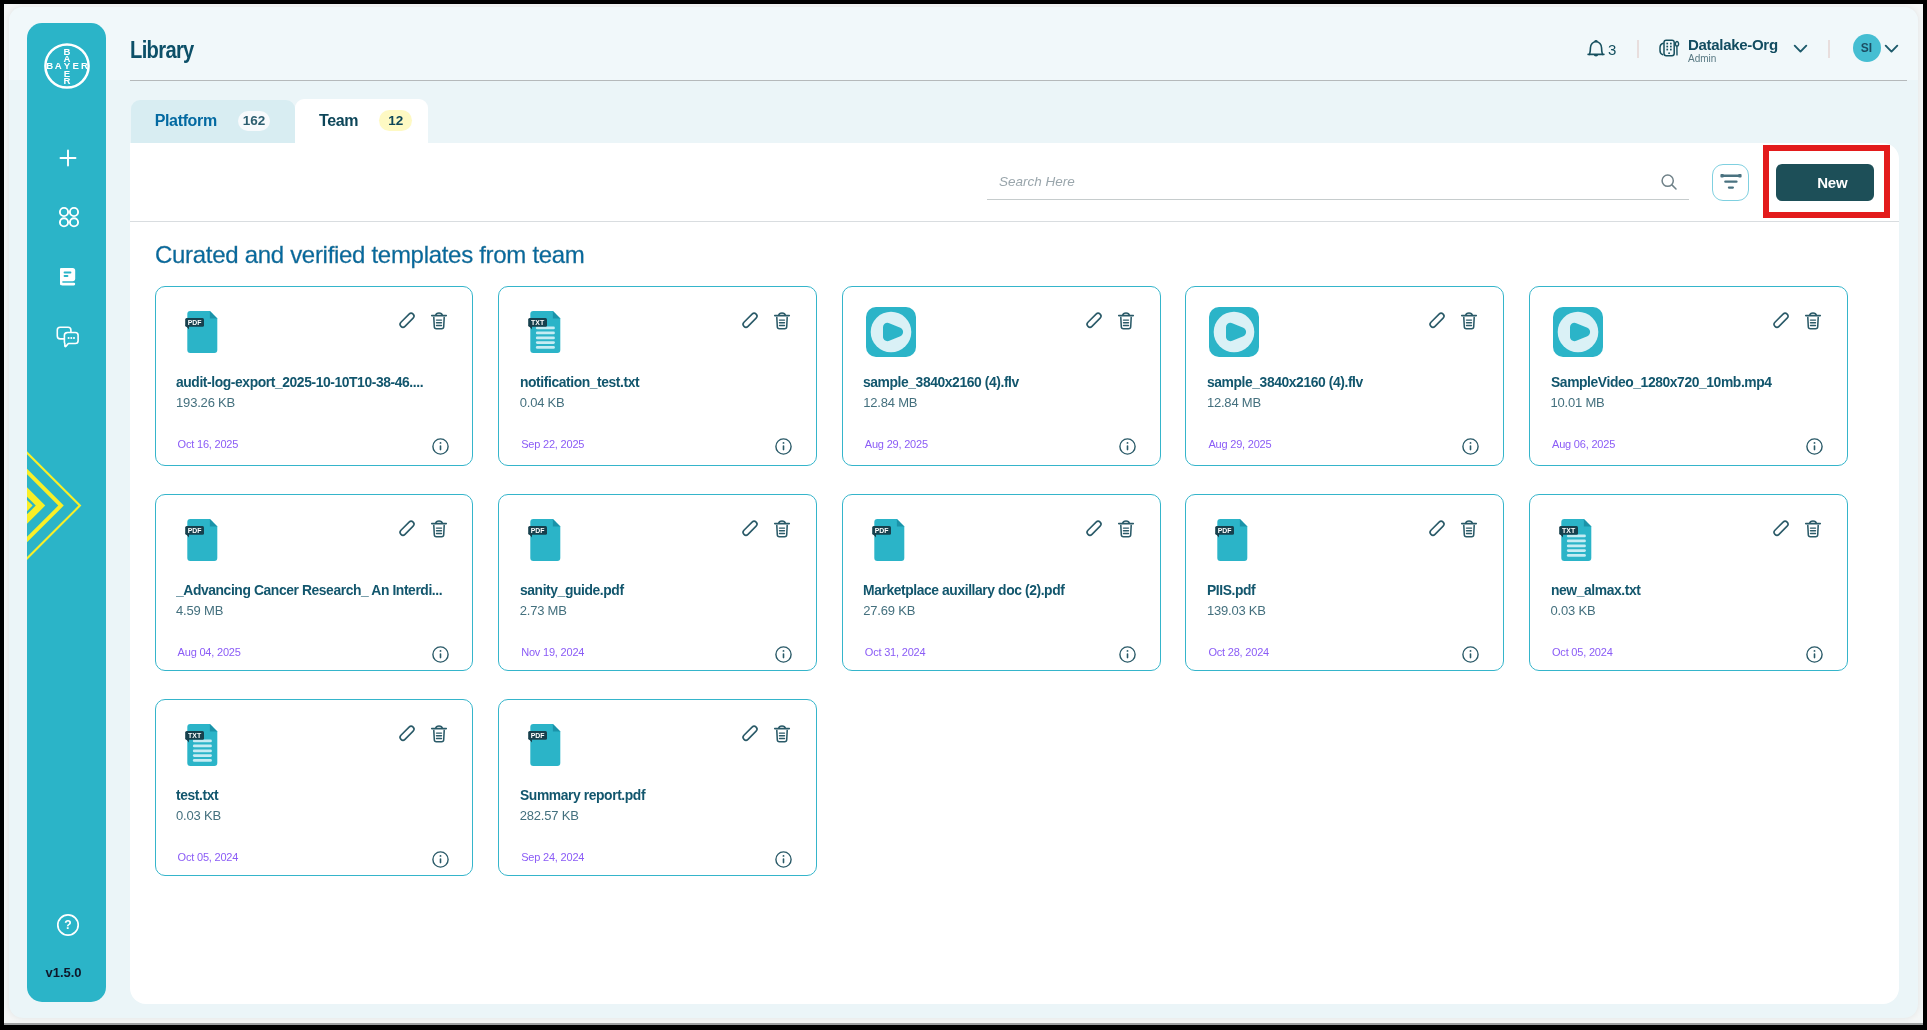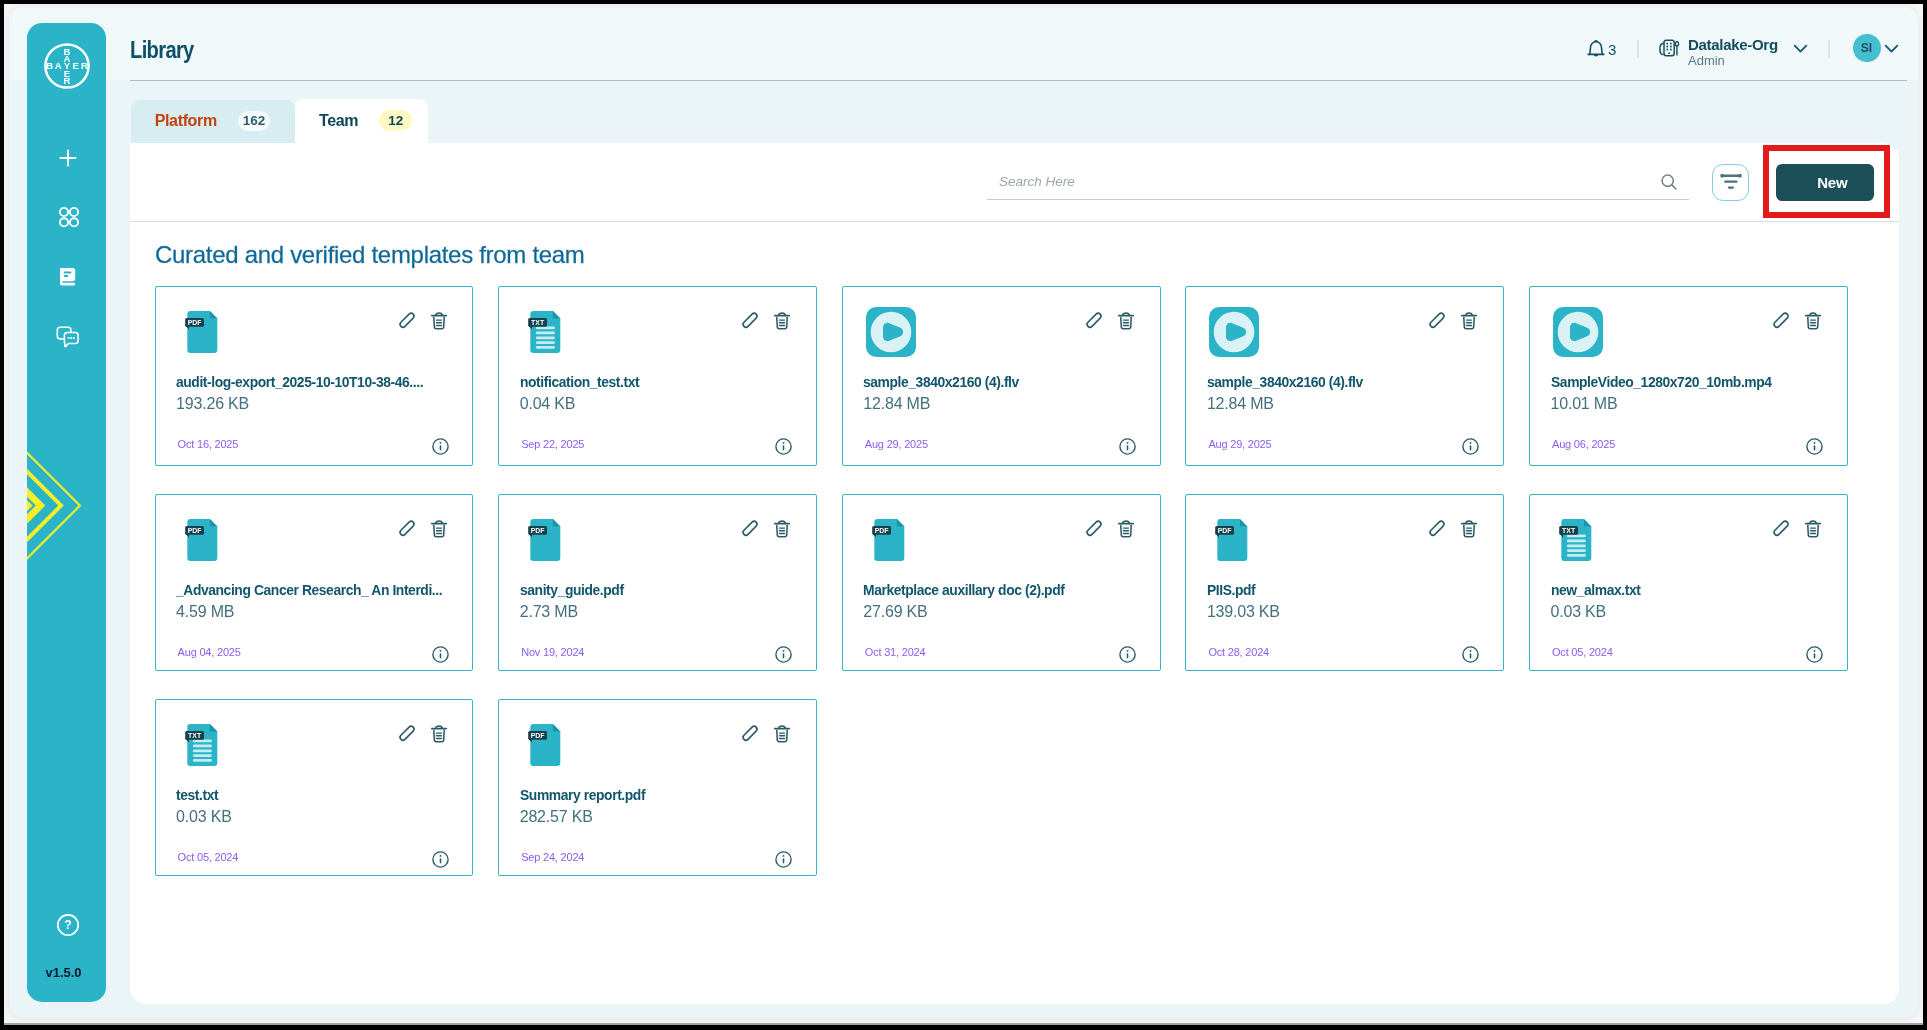--- a/index.html
+++ b/index.html
@@ -6,43 +6,43 @@
 #frame { position:absolute; left:4px; top:4px; width:1919px; height:1020px; background:#f4f6f6; }
 #botline { position:absolute; left:4px; top:1023px; width:1919px; height:2px; background:#9fa1a2; }
 #panel { position:absolute; left:9px; top:7px; width:1909px; height:1011px; border-radius:14px; background:#ebf5f8; box-shadow:0 0 6px rgba(0,0,0,0.08); }
 #hband { position:absolute; left:9px; top:7px; width:1909px; height:73px; background:#f1f8fa; border-radius:14px 14px 0 0; }
 #hline { position:absolute; left:130px; top:80px; width:1777px; height:1px; background:#b5b9bb; }
 #sidebar { position:absolute; left:27px; top:23px; width:79px; height:979px; background:#2bb4c8; border-radius:15px; overflow:hidden; }
 #title { position:absolute; left:130px; top:36px; font-size:24px; font-weight:bold; color:#0d5068; letter-spacing:-0.8px; transform:scaleX(0.84); transform-origin:0 0; }
 .hdiv { position:absolute; width:2px; height:18px; top:40px; background:#e8dedd; }
 #bellnum { position:absolute; left:1608px; top:41px; font-size:15px; color:#14505f; }
 #orgname { position:absolute; left:1688px; top:35.5px; font-size:15px; font-weight:bold; color:#124c60; letter-spacing:-0.3px; }
-#orgrole { position:absolute; left:1688px; top:52.5px; font-size:13px; color:#587983; }
+#orgrole { position:absolute; left:1688px; top:52.5px; font-size:10px; color:#587983; }
 #avatar { position:absolute; left:1852.5px; top:34px; width:28px; height:28px; border-radius:50%; background:#45bed2; color:#1c4e63; font-size:12px; font-weight:bold; text-align:center; line-height:28px; }
 .tab { position:absolute; display:flex; align-items:center; }
 #tab1 { left:131px; top:99.6px; width:163.8px; height:43px; background:#d8edf2; border-radius:9px 9px 0 0; }
 #tab2 { left:294.8px; top:98.8px; width:133.6px; height:43.8px; background:#fff; border-radius:9px 9px 0 0; }
-#tab1 .tlabel { margin-left:23.7px; font-size:16px; font-weight:bold; color:#c2410c; letter-spacing:-0.35px; }
+#tab1 .tlabel { margin-left:23.7px; font-size:16px; font-weight:bold; color:#0369a1; letter-spacing:-0.35px; }
 #tab2 .tlabel { margin-left:24.2px; font-size:16px; font-weight:bold; color:#0d4659; letter-spacing:-0.35px; }
 #tab1 .badge { margin-left:21px; background:#f7fafc; color:#2d5e6f; width:32.5px; height:20px; border-radius:10px; font-size:13.5px; font-weight:bold; text-align:center; line-height:20px; }
 #tab2 .badge { margin-left:21px; background:#fef9c3; color:#0d4659; width:33px; height:21px; border-radius:10.5px; font-size:13.5px; font-weight:bold; text-align:center; line-height:21px; }
 #content { position:absolute; left:130px; top:142.5px; width:1769px; height:861.5px; background:#fff; border-radius:0 16px 16px 16px; }
 #searchtxt { position:absolute; left:999px; top:174px; font-size:13.5px; font-style:italic; color:#9aa6ac; }
 #searchline { position:absolute; left:987px; top:198.5px; width:702px; height:1px; background:#c6cccd; }
 #filterbtn { position:absolute; left:1712px; top:164px; width:36.5px; height:36.5px; border:1.5px solid #7fd0e0; border-radius:11px; background:#fff; }
 #redrect { position:absolute; left:1763px; top:144.5px; width:127px; height:73px; border:6px solid #e31b1c; }
 #newbtn { position:absolute; left:1775.5px; top:163.5px; width:98.5px; height:37px; background:#1d4f58; border-radius:6px; color:#fff; font-size:15px; font-weight:bold; text-align:center; line-height:37px; letter-spacing:-0.2px;padding-left:15px; }
 #srow-line { position:absolute; left:130px; top:220.6px; width:1769px; height:1px; background:#d9dde0; }
 #sechead { position:absolute; left:155px; top:240.5px; font-size:24px; color:#0369a1; letter-spacing:-0.3px; -webkit-text-stroke:0.3px #45798c; }
-.card { position:absolute; width:318.8px; height:180px; background:#fff; border:1.4px solid #35b5cb; border-radius:2px; }
+.card { position:absolute; width:318.8px; height:180px; background:#fff; border:1.4px solid #35b5cb; border-radius:10px; }
 .cicon { position:absolute; left:23px; top:20px; width:50px; height:50px; }
 .pencil { position:absolute; left:240px; top:22px; }
 .trash { position:absolute; left:272px; top:22px; }
 .fname { position:absolute; left:20.5px; top:86px; width:300px; font-size:15px; font-weight:bold; color:#12566d; letter-spacing:-0.45px; white-space:nowrap; overflow:hidden; transform:scaleX(0.925); transform-origin:0 0; }
-.fsize { position:absolute; left:20.5px; top:108.5px; font-size:16px; color:#44707e; letter-spacing:-0.2px; }
+.fsize { position:absolute; left:20.5px; top:108.5px; font-size:13px; color:#44707e; letter-spacing:-0.2px; }
 .fdate { position:absolute; left:22px; top:151.5px; font-size:11px; color:#8b5cf6; letter-spacing:-0.2px; }
 .finfo { position:absolute; left:276px; top:151px; }
 #version { position:absolute; left:0px; top:941.5px; width:73px; text-align:center; font-size:13px; font-weight:bold; color:#0f172a; }
 </style></head>
 <body>
 <div id="frame"></div>
 <div id="panel"></div>
 <div id="hband"></div>
 <div id="hline"></div>
 <div id="botline"></div>

